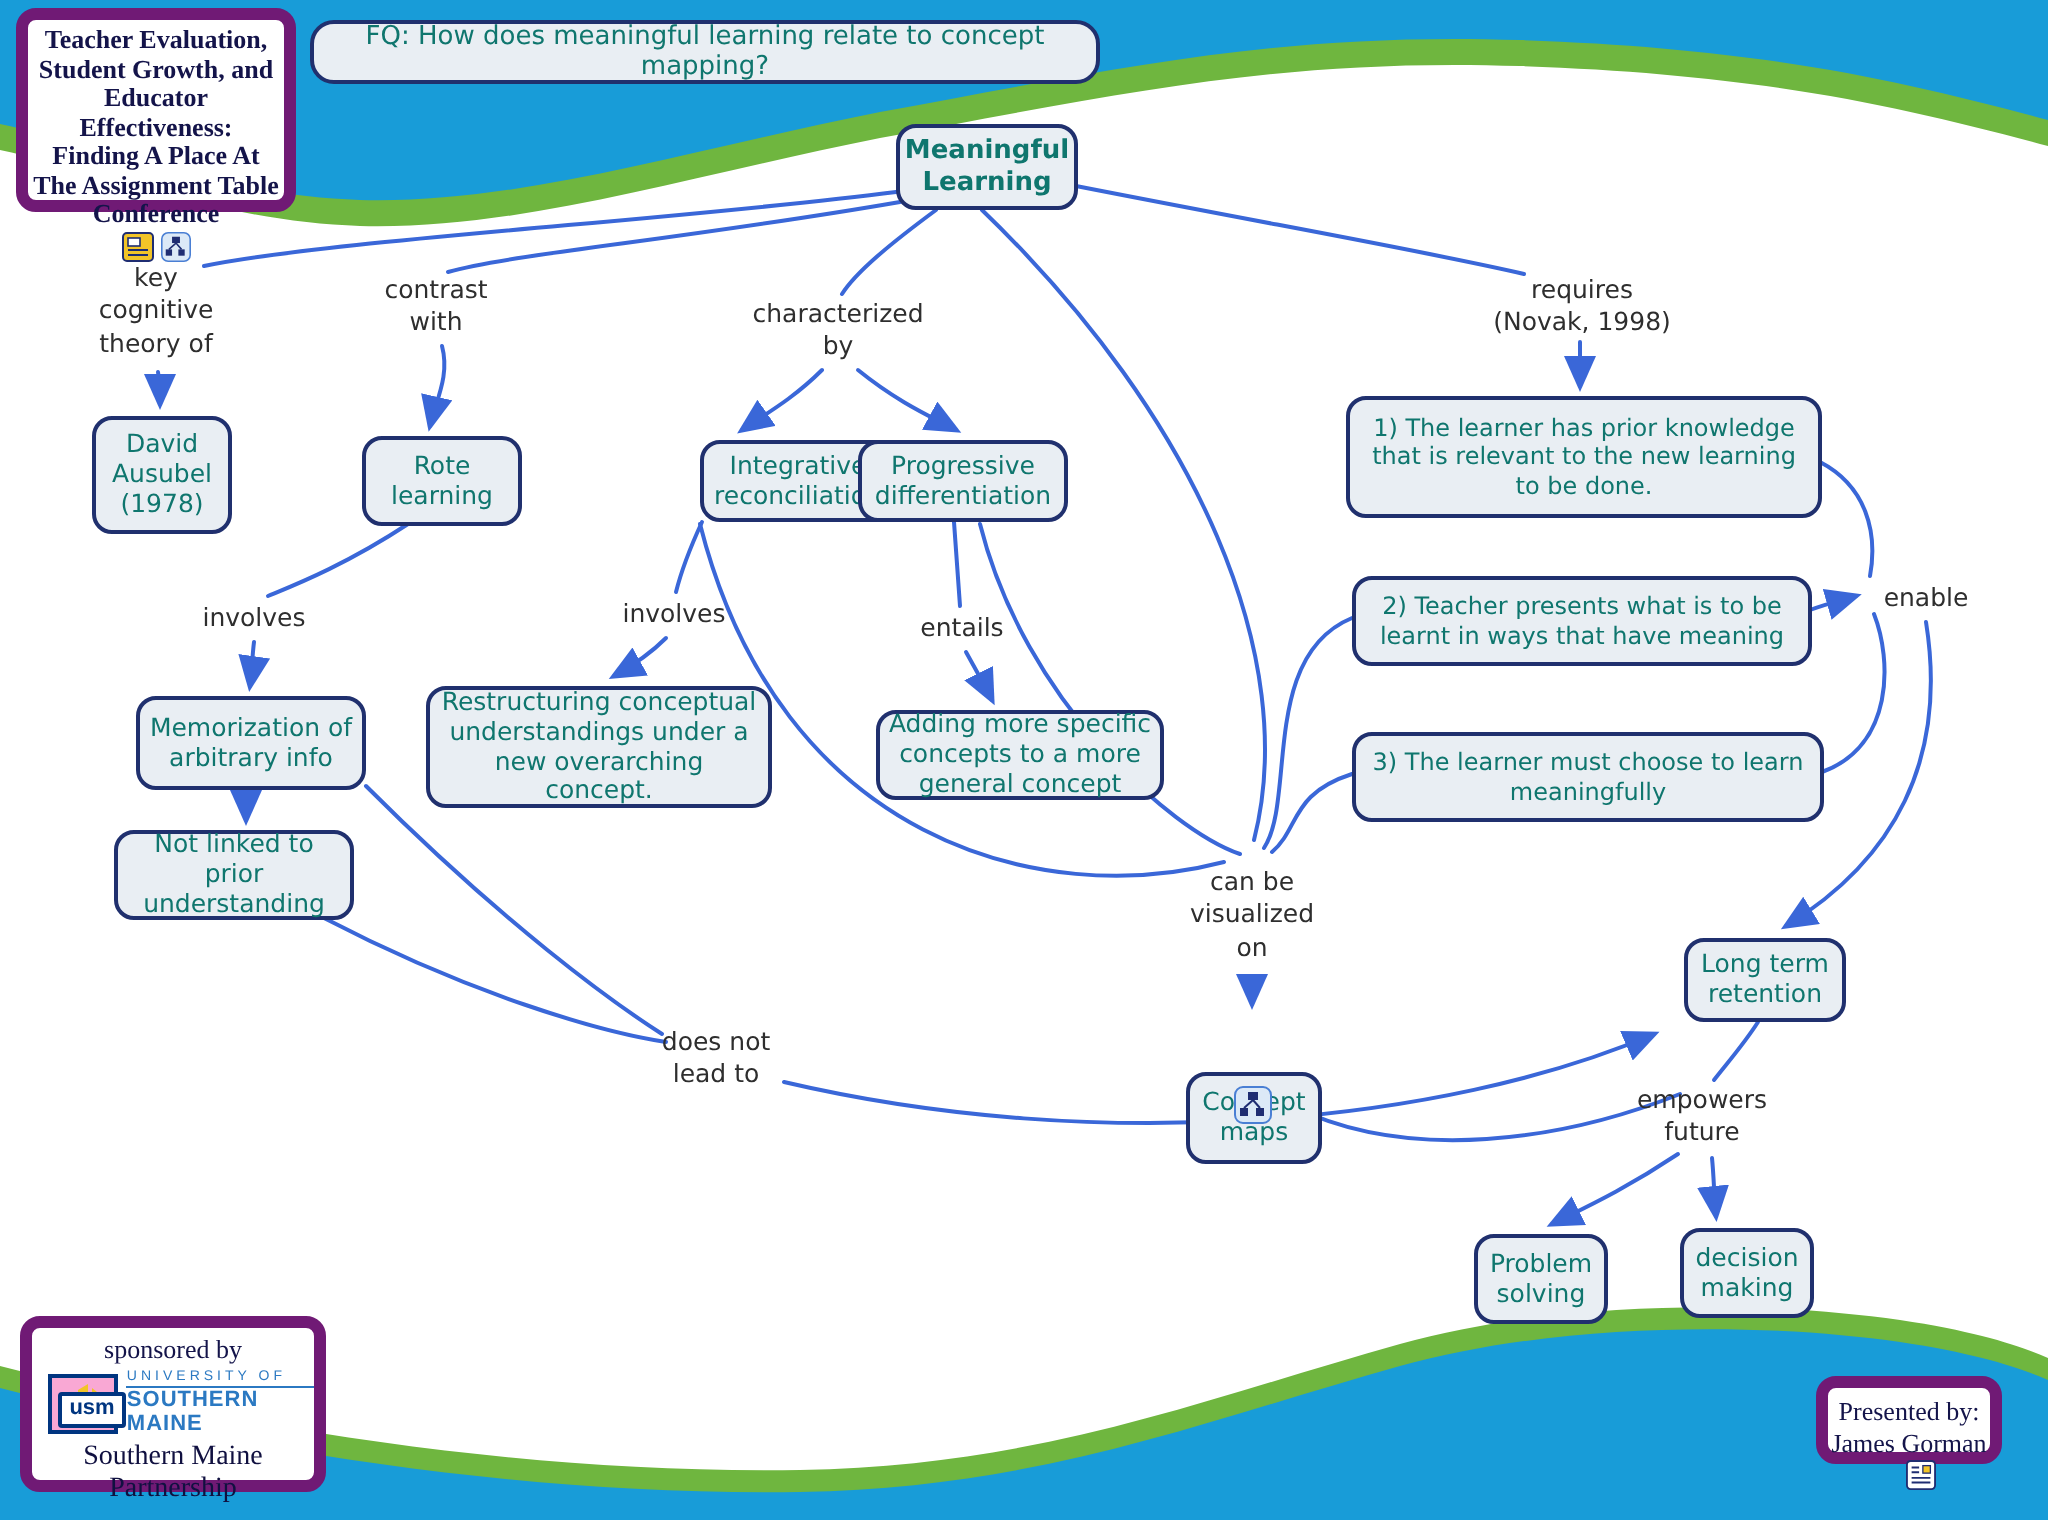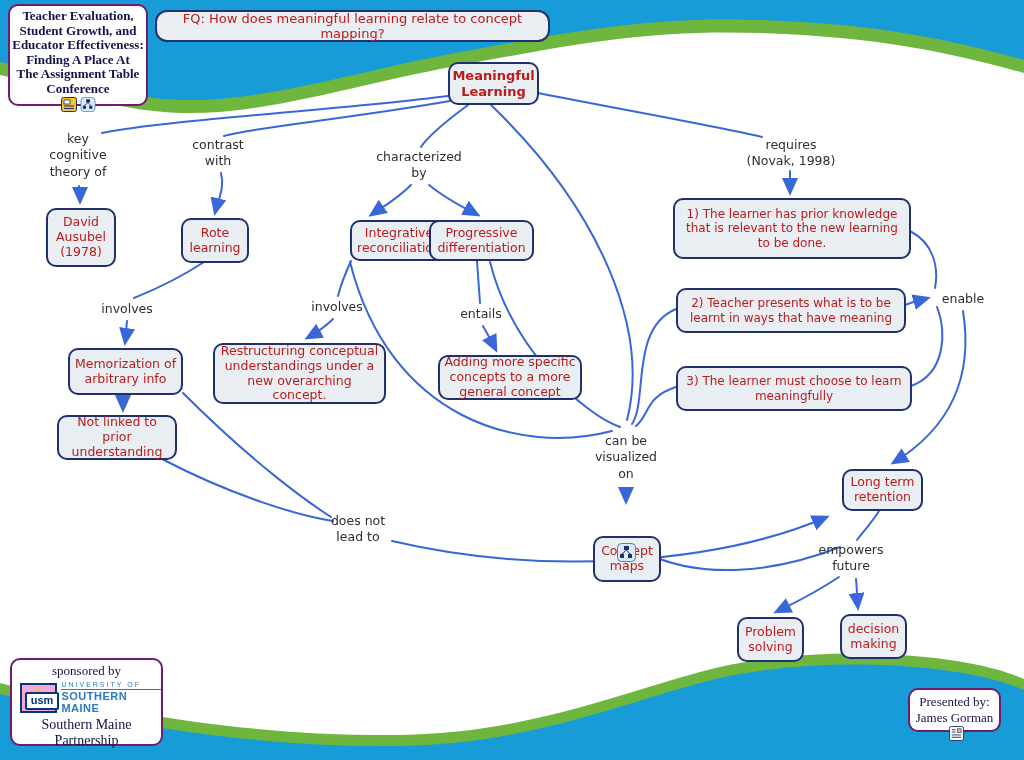--- a/index.html
+++ b/index.html
@@ -2,29 +2,29 @@
 <html><head>
 <meta charset="utf-8">
 <style>
   html,body{margin:0;padding:0;background:#fff;}
   #stage{position:relative;width:1024px;height:760px;overflow:hidden;background:#fff;
          font-family:"DejaVu Sans","Liberation Sans",sans-serif;}
   svg.layer{position:absolute;left:0;top:0;pointer-events:none;}
   
   .node{position:absolute;box-sizing:border-box;background:#E9EEF3;border:2px solid #20306E;
         border-radius:10px;display:flex;align-items:center;justify-content:center;
-        text-align:center;font-size:12.5px;line-height:1.18;color:#b91c1c;
+        text-align:center;font-size:12.5px;line-height:1.18;color:#0f766e;
         white-space:pre-line;padding:2px 4px;}
   .node.bold{font-weight:bold;font-size:13px;}
   .node.small{font-size:12px;}
   
   .lphrase{position:absolute;transform:translateX(-50%);text-align:center;
            font-size:12.5px;line-height:1.3;color:#2e2e2e;white-space:pre-line;}
   
-  .wbox{position:absolute;box-sizing:border-box;background:#fff;border:2px solid #701a75;
+  .wbox{position:absolute;box-sizing:border-box;background:#fff;border:6px solid #701a75;
         border-radius:10px;font-family:"Liberation Serif","DejaVu Serif",serif;
         text-align:center;color:#14144A;}
   .titletext{font-weight:bold;font-size:13px;line-height:1.12;white-space:pre-line;padding-top:3px;}
   .iconrow{display:flex;justify-content:center;gap:3px;margin-top:1px;}
   .micon{display:inline-block;}
   .presentedtext{font-size:13px;line-height:1.25;white-space:pre-line;padding-top:4px;}
   
   .sponsoredby{font-size:13px;padding-top:3px;}
   .usmrow{display:flex;align-items:center;justify-content:flex-start;gap:4px;padding:2px 0 0 8px;}
   .usmlogo{width:40px;height:30px;box-sizing:border-box;border:2px solid #003580;background:#f9a8d4;position:relative;}
@@ -113,21 +113,21 @@
   <div class="lphrase" style="left:851px;top:542px;">empowers
 future</div>
 
   <div class="node" style="left:155px;top:10px;width:395px;height:32px;border-radius:12px;font-size:13px;">FQ: How does meaningful learning relate to concept mapping?</div>
 
   <div class="node bold" style="left:448px;top:62px;width:91px;height:43px;">Meaningful
 Learning</div>
   <div class="node" style="left:46px;top:208px;width:70px;height:59px;">David
 Ausubel
 (1978)</div>
-  <div class="node" style="left:181px;top:218px;width:68px;height:45px;">Rote
+  <div class="node" style="left:181px;top:218px;width:80px;height:45px;">Rote
 learning</div>
   <div class="node" style="left:310px;top:220px;width:98px;height:41px;margin-left:40px;">Integrative
 reconciliation</div>
   <div class="node" style="left:429px;top:220px;width:105px;height:41px;">Progressive
 differentiation</div>
   <div class="node small" style="left:673px;top:198px;width:238px;height:61px;">1)  The learner has prior knowledge
 that is relevant to the new learning
 to be done.</div>
   <div class="node small" style="left:676px;top:288px;width:230px;height:45px;">2) Teacher presents what is to be
 learnt in ways that have meaning</div>

